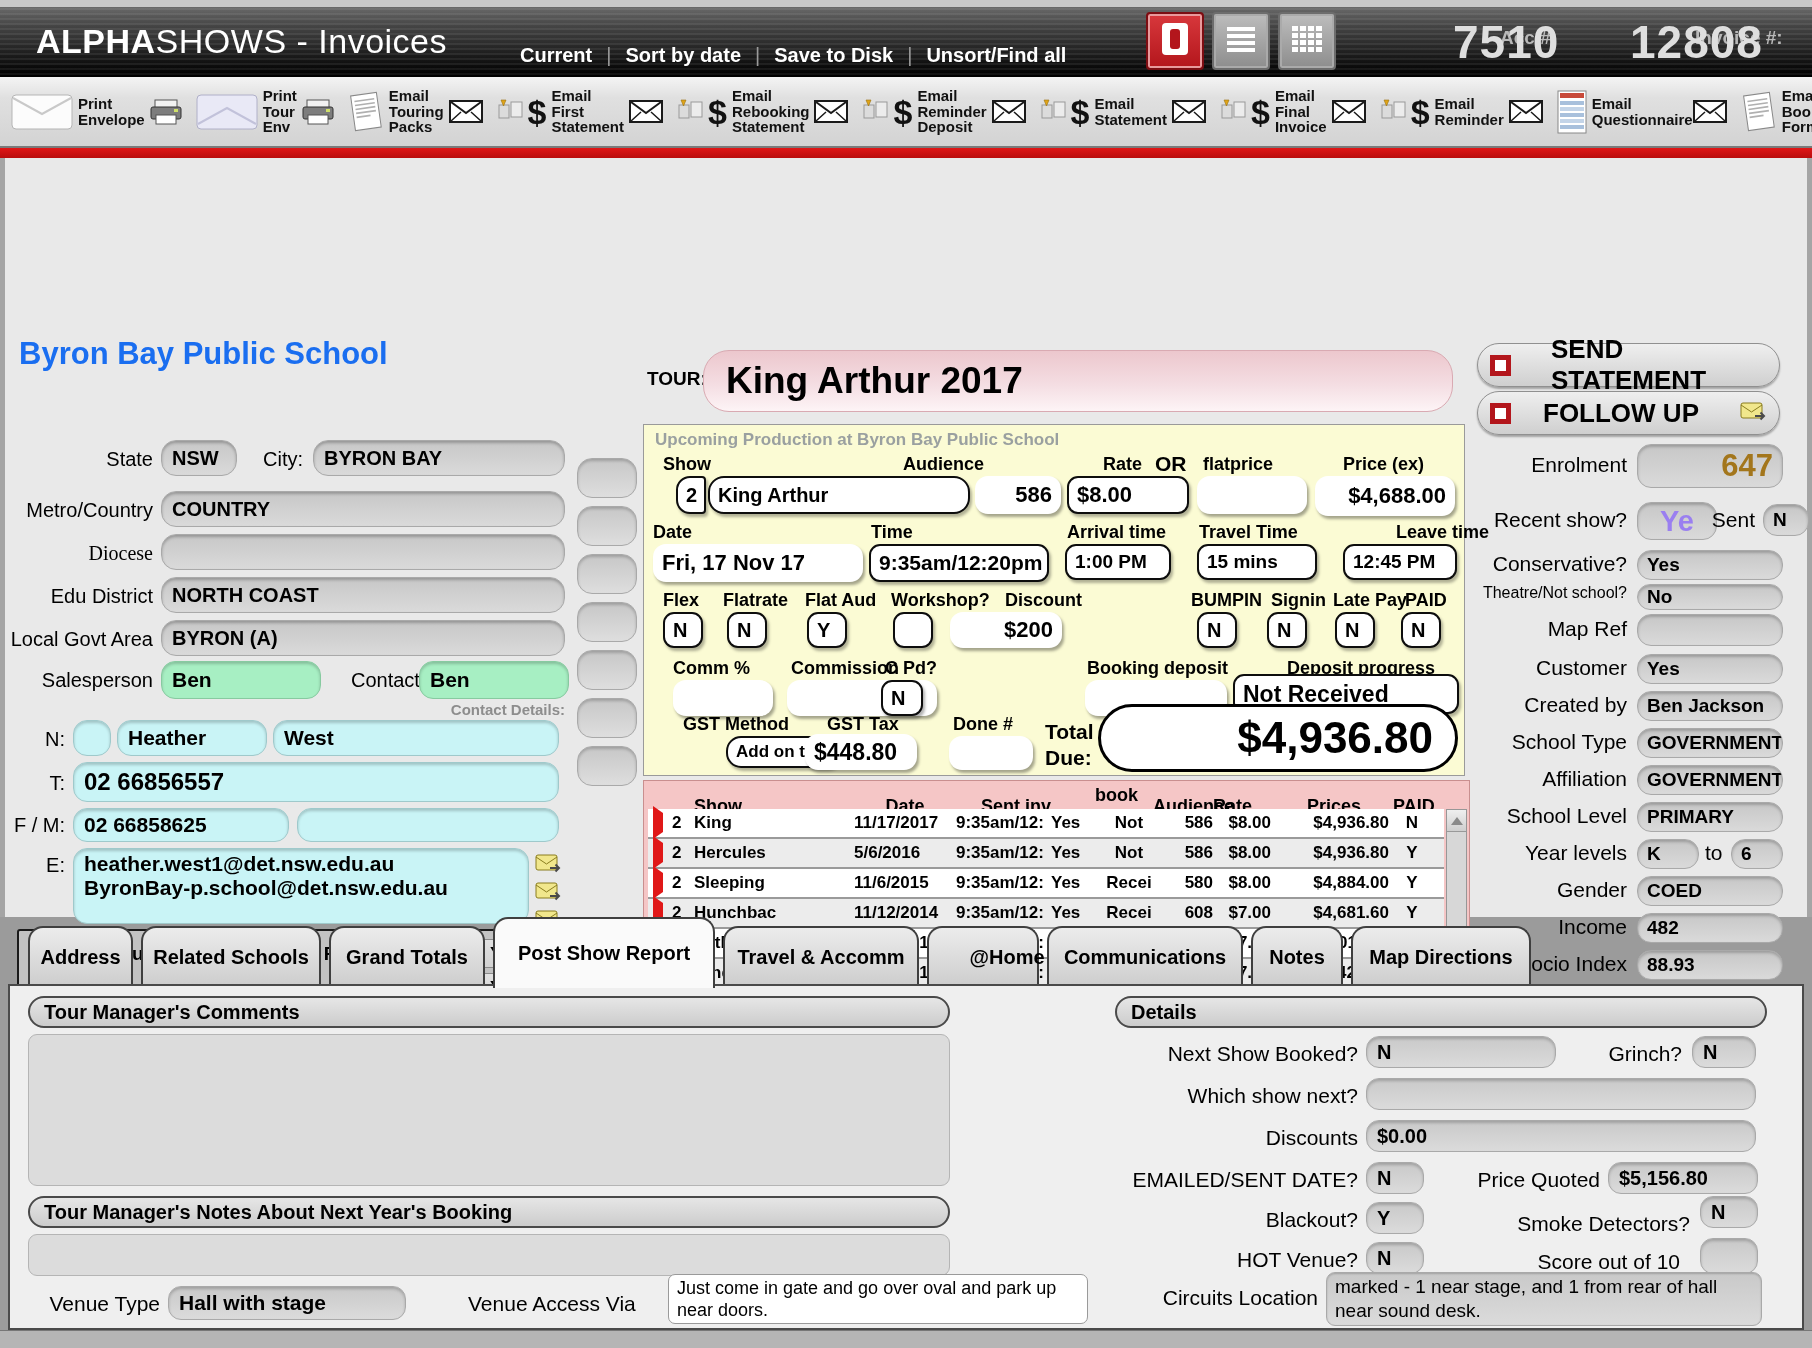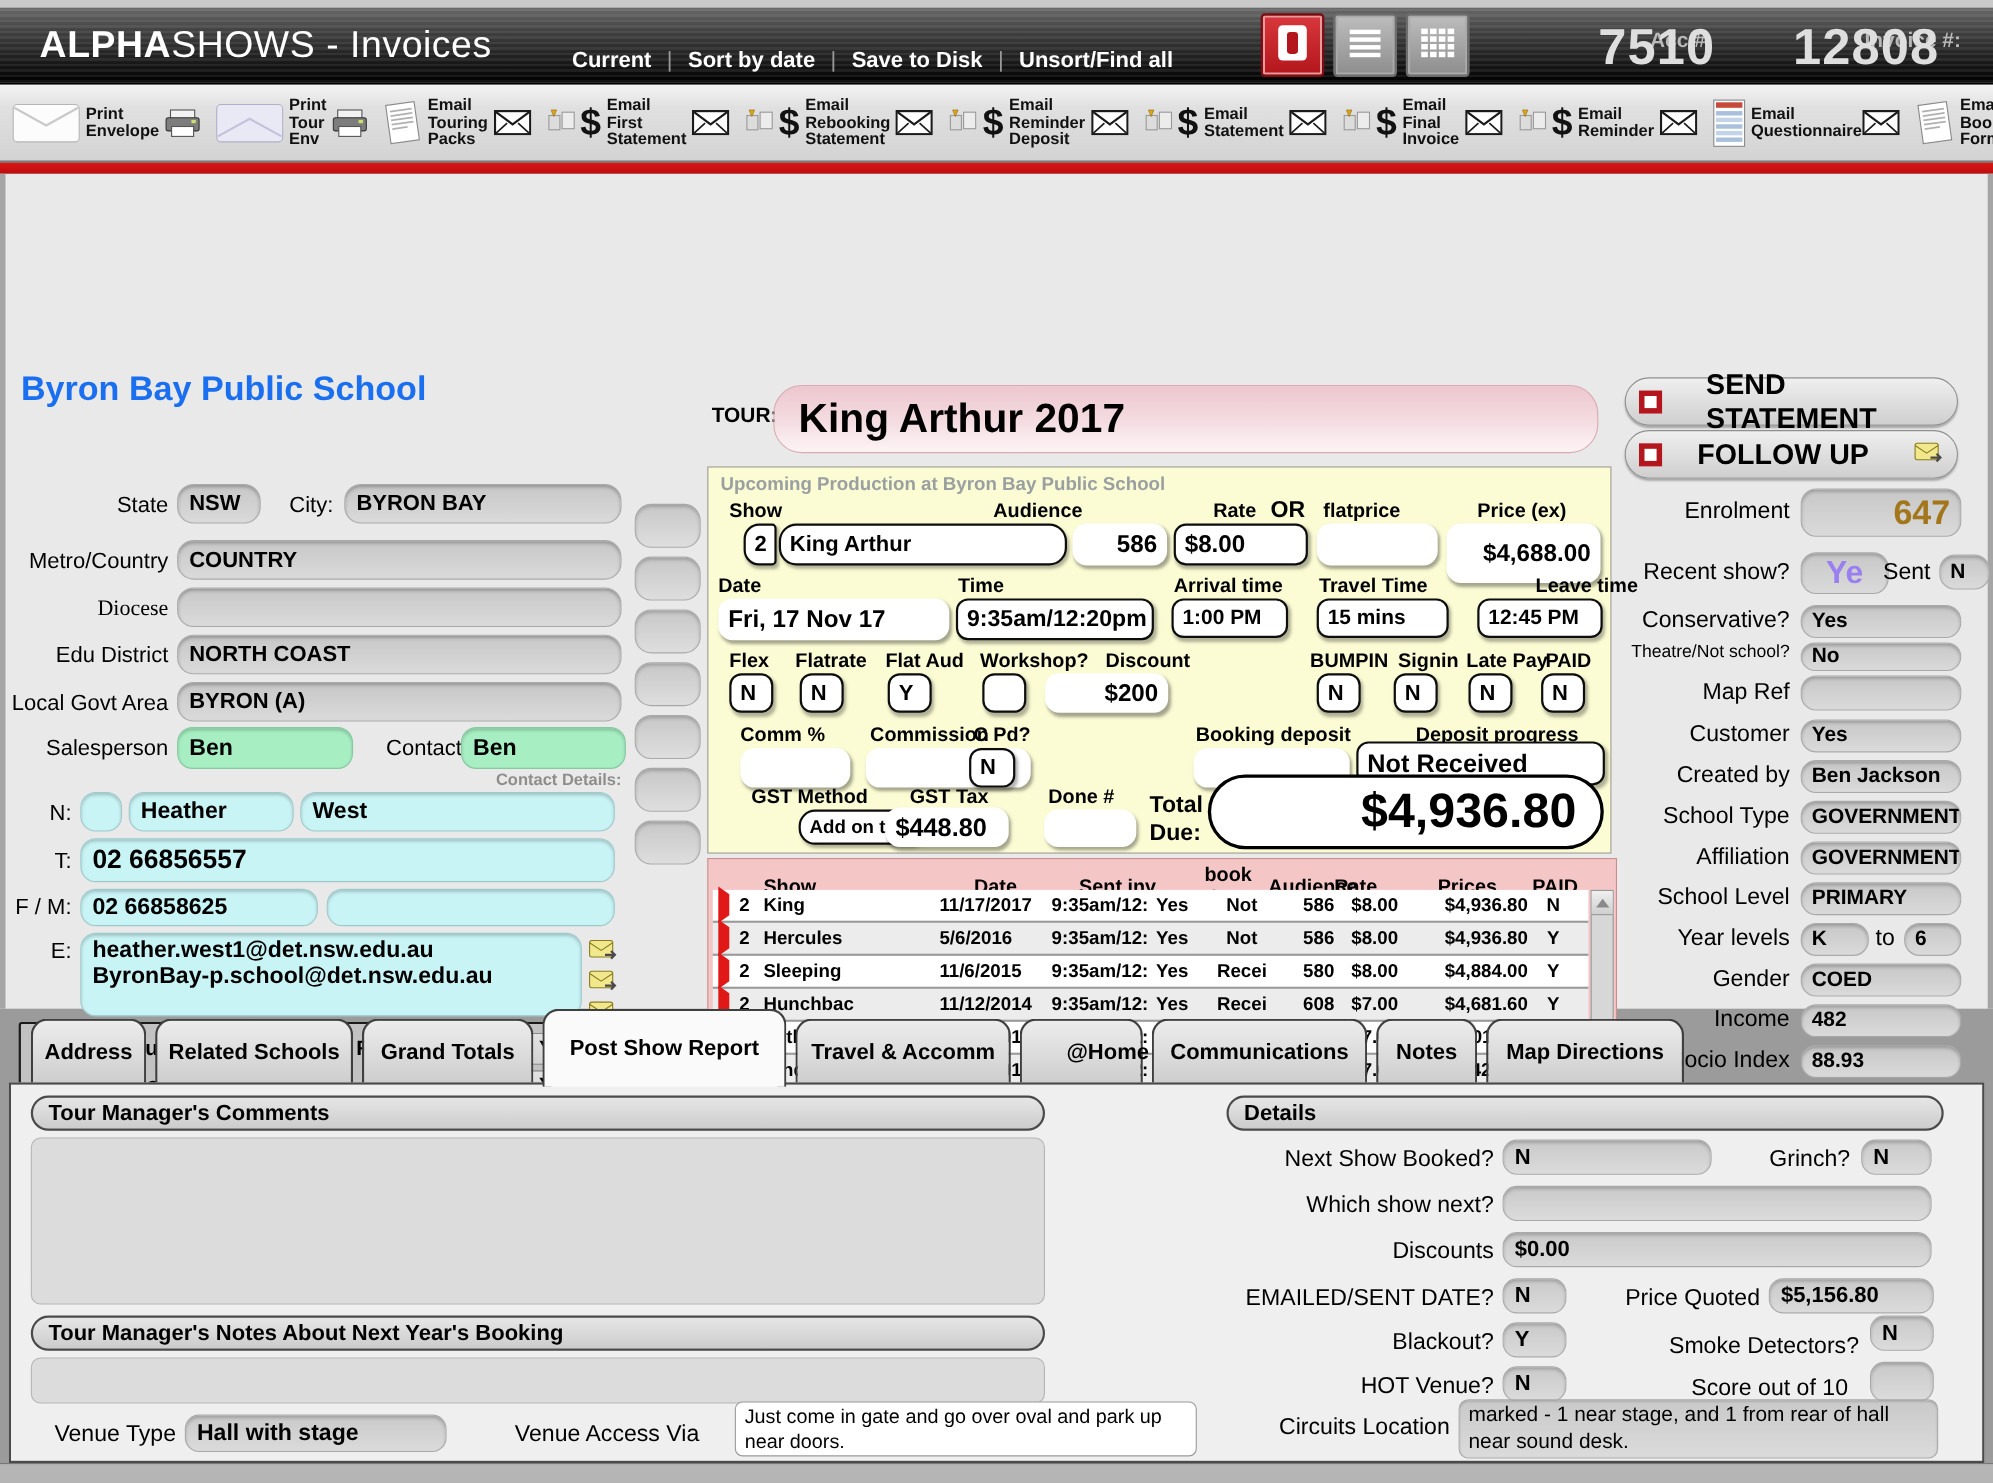--- a/index.html
+++ b/index.html
@@ -438,21 +438,21 @@
   <div class="ylbl" style="left:1098px;top:296px;">Rate</div>
   <div class="ylbl" style="left:1150px;top:294px;font-size:21px;font-weight:bold;">OR</div>
   <div class="ylbl" style="left:1198px;top:296px;">flatprice</div>
   <div class="ylbl" style="left:1338px;top:296px;">Price (ex)</div>
 
   <div class="bfield" style="left:671px;top:318px;width:30px;height:38px;border-radius:14px 4px 4px 14px;">2</div>
   <div class="bfield" style="left:703px;top:318px;width:262px;height:38px;border-radius:16px;">King Arthur</div>
   <div class="wfield ra" style="left:970px;top:318px;width:86px;height:38px;font-size:22px;">586</div>
   <div class="bfield" style="left:1062px;top:318px;width:122px;height:38px;font-size:22px;">$8.00</div>
   <div class="wfield" style="left:1192px;top:318px;width:110px;height:38px;"></div>
-  <div class="wfield ra" style="left:1310px;top:318px;width:140px;height:54px;font-size:22px;font-weight:800;">$4,688.00</div>
+  <div class="wfield ra" style="left:1310px;top:318px;width:140px;height:40px;font-size:22px;font-weight:800;">$4,688.00</div>
 
   <div class="ylbl" style="left:648px;top:364px;">Date</div>
   <div class="ylbl" style="left:866px;top:364px;">Time</div>
   <div class="ylbl" style="left:1062px;top:364px;">Arrival time</div>
   <div class="ylbl" style="left:1194px;top:364px;">Travel Time</div>
   <div class="ylbl" style="left:1344px;top:364px;margin-left:47px;">Leave time</div>
 
   <div class="wfield" style="left:648px;top:386px;width:210px;height:38px;font-size:22px;">Fri, 17 Nov 17</div>
   <div class="bfield" style="left:864px;top:386px;width:180px;height:38px;font-size:21px;">9:35am/12:20pm</div>
   <div class="bfield" style="left:1060px;top:386px;width:106px;height:36px;border-width:2px;font-weight:600;font-size:19px;">1:00 PM</div>

